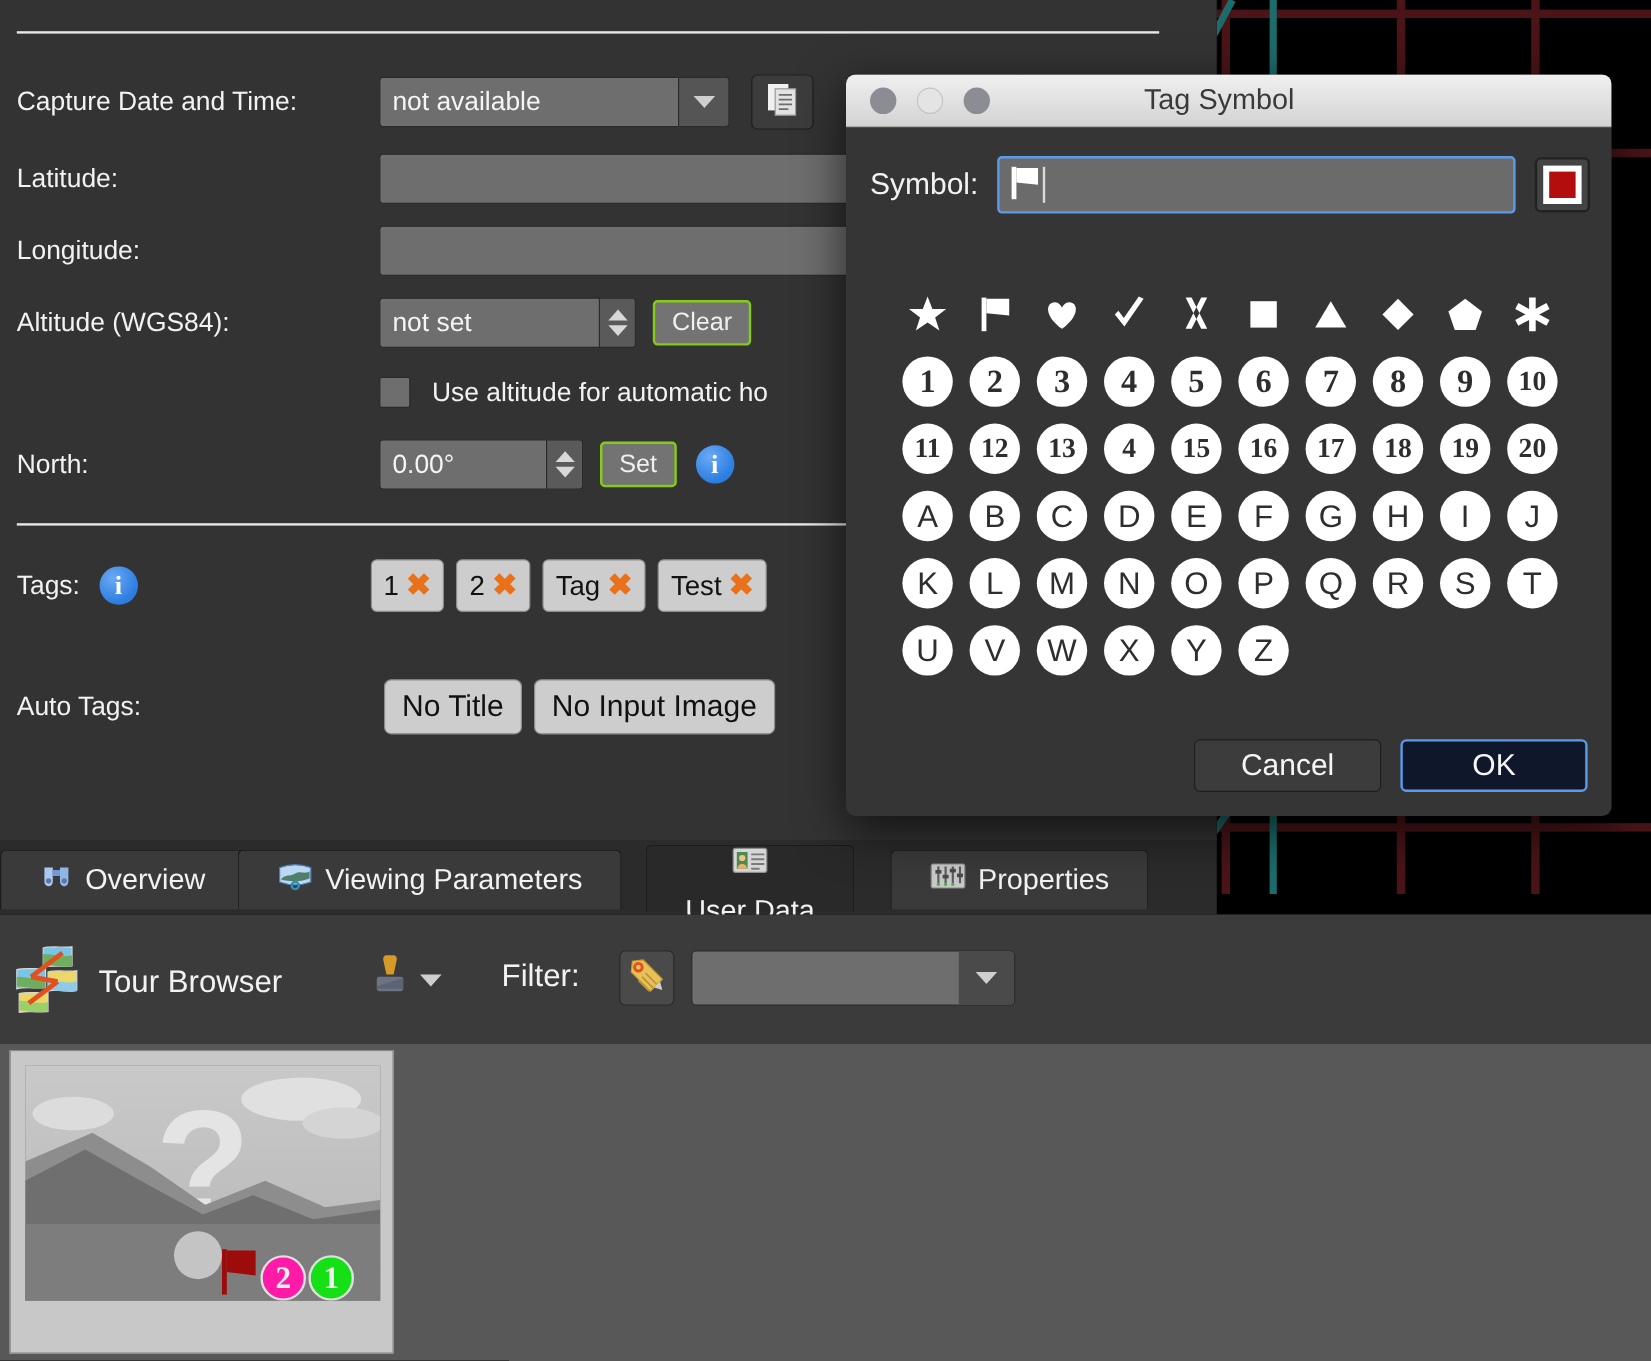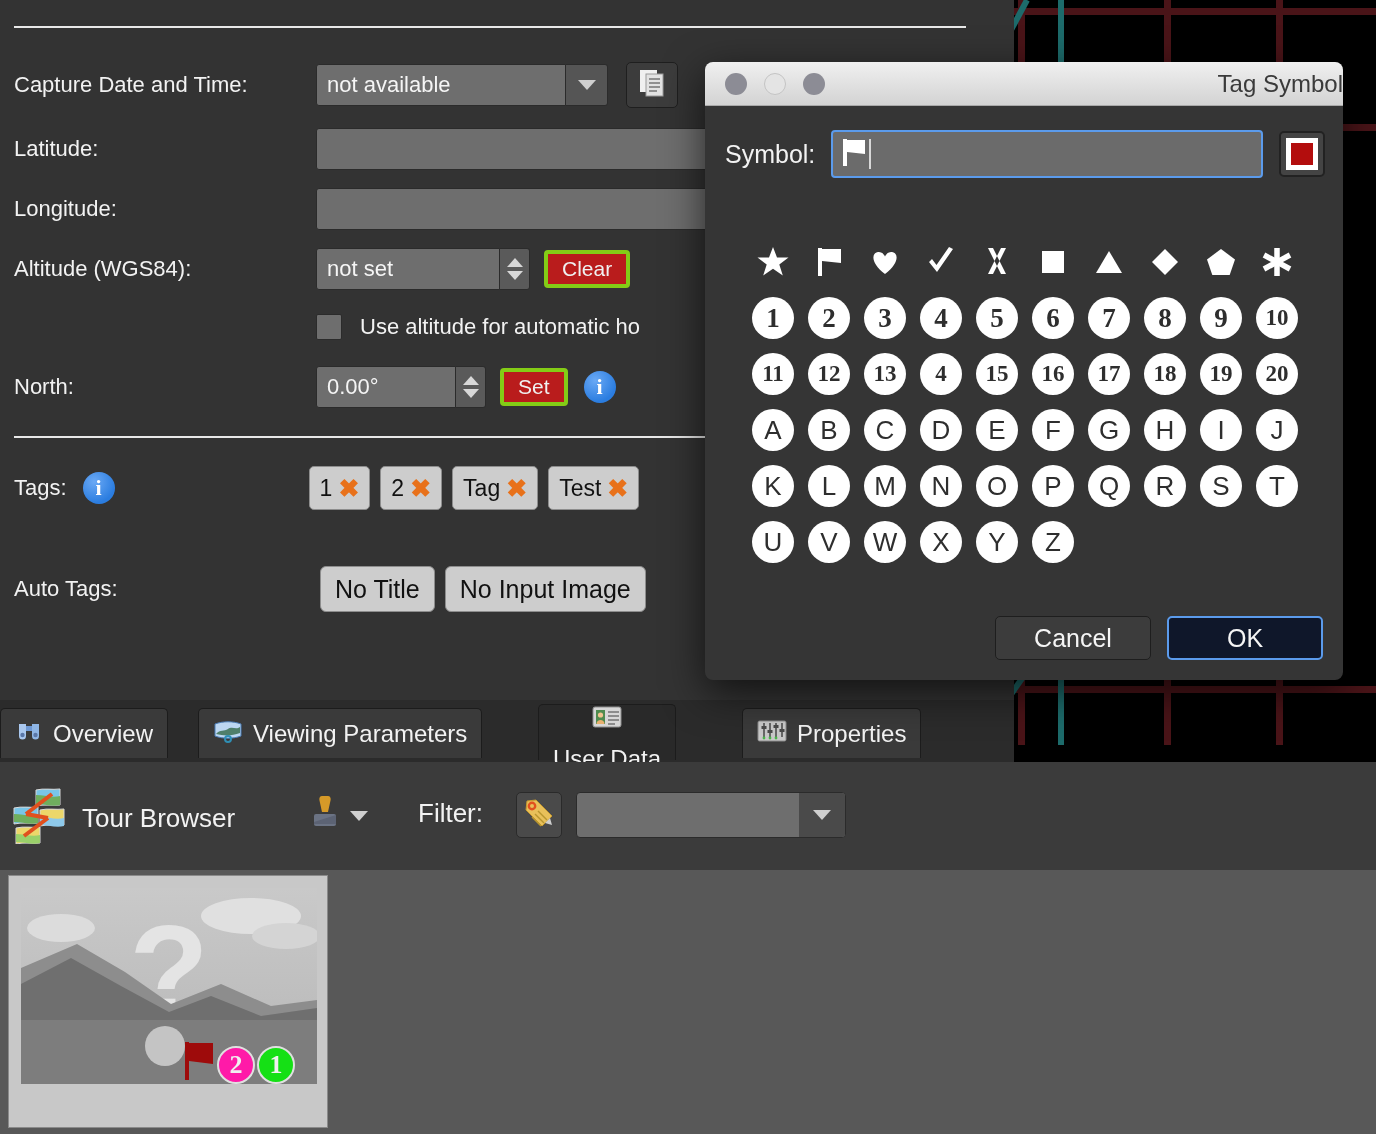--- a/index.html
+++ b/index.html
@@ -60,21 +60,21 @@
   }
   .spin-col {
     width: 30px; background: #5a5a5a; border: 1px solid #2b2b2b; border-left: none;
     border-radius: 0 3px 3px 0;
     display: flex; flex-direction: column; align-items: center; justify-content: center; gap: 4px;
   }
   .tri-up-s { width:0;height:0;border-left:8px solid transparent;border-right:8px solid transparent;border-bottom:9px solid #d8d8d8; }
   .tri-down-s { width:0;height:0;border-left:8px solid transparent;border-right:8px solid transparent;border-top:9px solid #d8d8d8; }
 
   .btn-dark {
-    background: #b91c1c; border: 4px solid #84cc16; border-radius: 4px;
+    background: #737373; border: 2px solid #84cc16; border-radius: 4px;
     color: #f0f0f0; font-size: 21px; padding: 6px 14px; height: 38px;
     display: flex; align-items: center; justify-content: center;
   }
 
   .icon-btn {
     width: 52px; height: 46px; background: #3c3c3c; border: 1px solid #1f1f1f;
     border-radius: 5px; display: flex; align-items: center; justify-content: center;
   }
 
   .info-badge {
@@ -103,21 +103,21 @@
 
   
   .tabstrip {
     position: absolute; left: 0; top: 700px; width: 1014px; height: 62px;
     background: #2b2b2b;
   }
   .tab {
     position: absolute; top: 8px; height: 50px;
     background: #3a3a3a; border: 1px solid #1c1c1c; border-bottom: none;
     border-radius: 5px 5px 0 0;
-    display: flex; align-items: center; gap: 10px; padding: 0 14px;
+    display: flex; align-items: center; gap: 10px; padding: 0 32px;
     color: #f2f2f2; font-size: 24px;
   }
   .tab.active { background: #292929; top: 4px; height: 56px; flex-direction: column; }
 
   
   .tourbar {
     position: absolute; left: 0; top: 762px; width: 1376px; height: 108px;
     background: #3b3b3b;
   }
   .tour-title { color: #f2f2f2; font-size: 26px; }
@@ -151,21 +151,21 @@
   }
   .titlebar {
     height: 44px; background: linear-gradient(#f0f0f0, #d3d3d3);
     border-bottom: 1px solid #a9a9a9;
     display: flex; align-items: center; position: relative;
   }
   .tl-dot { width: 22px; height: 22px; border-radius: 50%; }
   .tl-grey { background: #8c8c95; }
   .tl-light { background: #e4e4e4; border: 1px solid #c4c4c4; }
   .dlg-title {
-    position: absolute; left: 0; right: 0; text-align: right;
+    position: absolute; left: 0; right: 16px; text-align: center;
     color: #3a3a3a; font-size: 24px;
   }
   .sym-label { color: #f2f2f2; font-size: 25px; }
   .sym-input {
     flex: 1; height: 48px; background: #6b6b6b;
     border: 2px solid #5b9bec; border-radius: 4px;
     display: flex; align-items: center; padding: 0 8px; gap: 2px;
   }
   .caret { width: 2px; height: 30px; background: #d8d8d8; }
   .color-btn {

